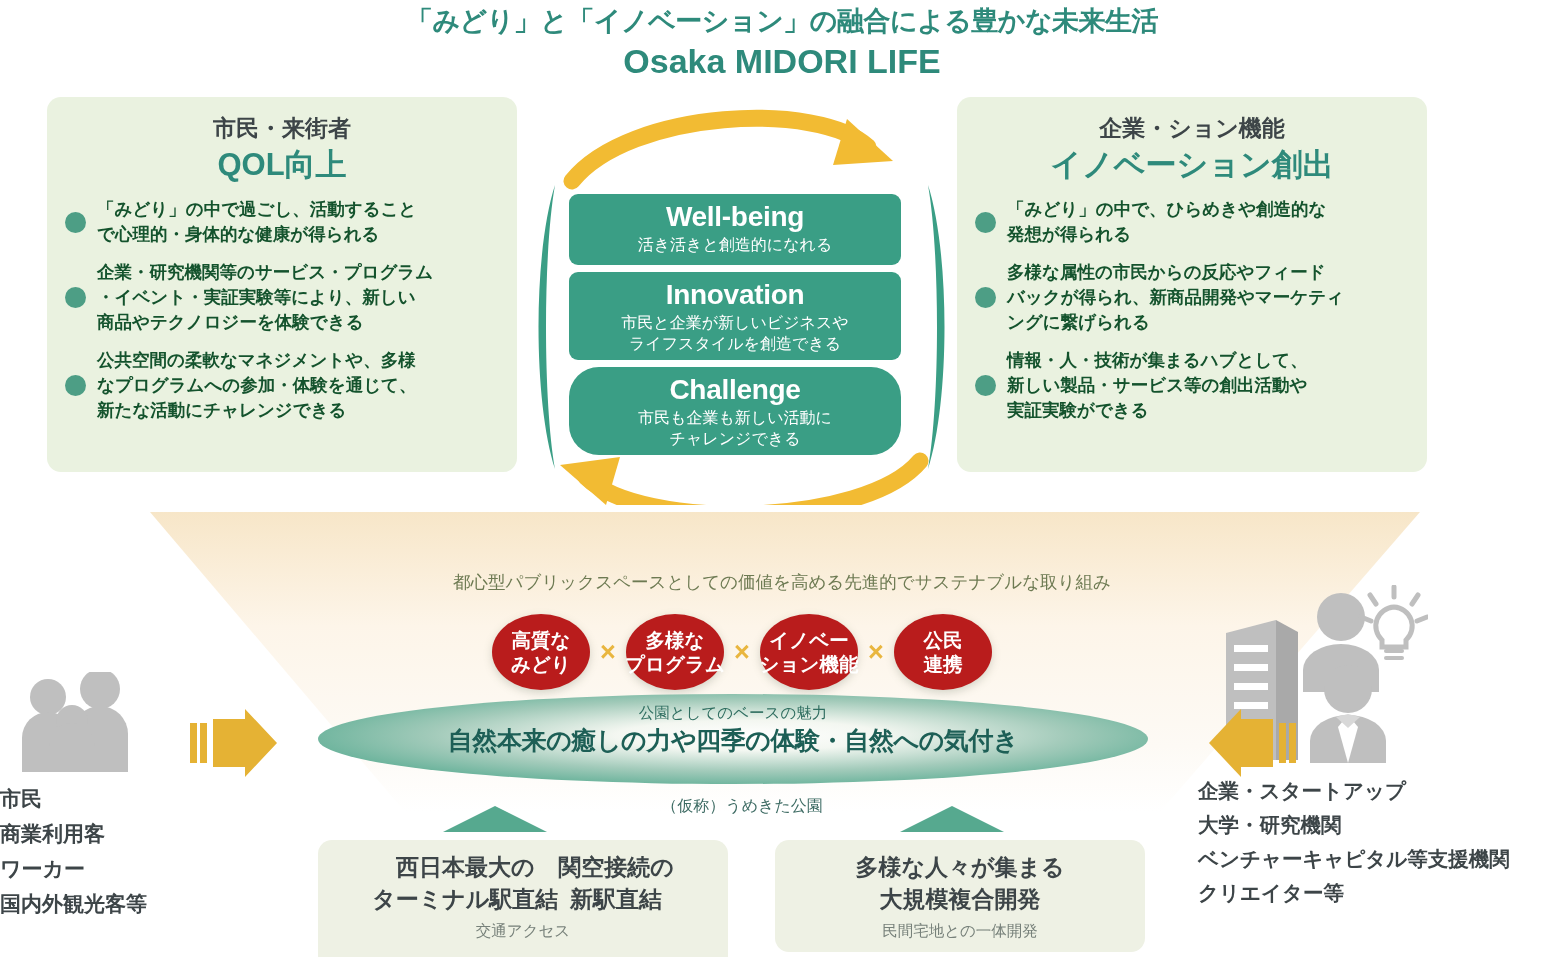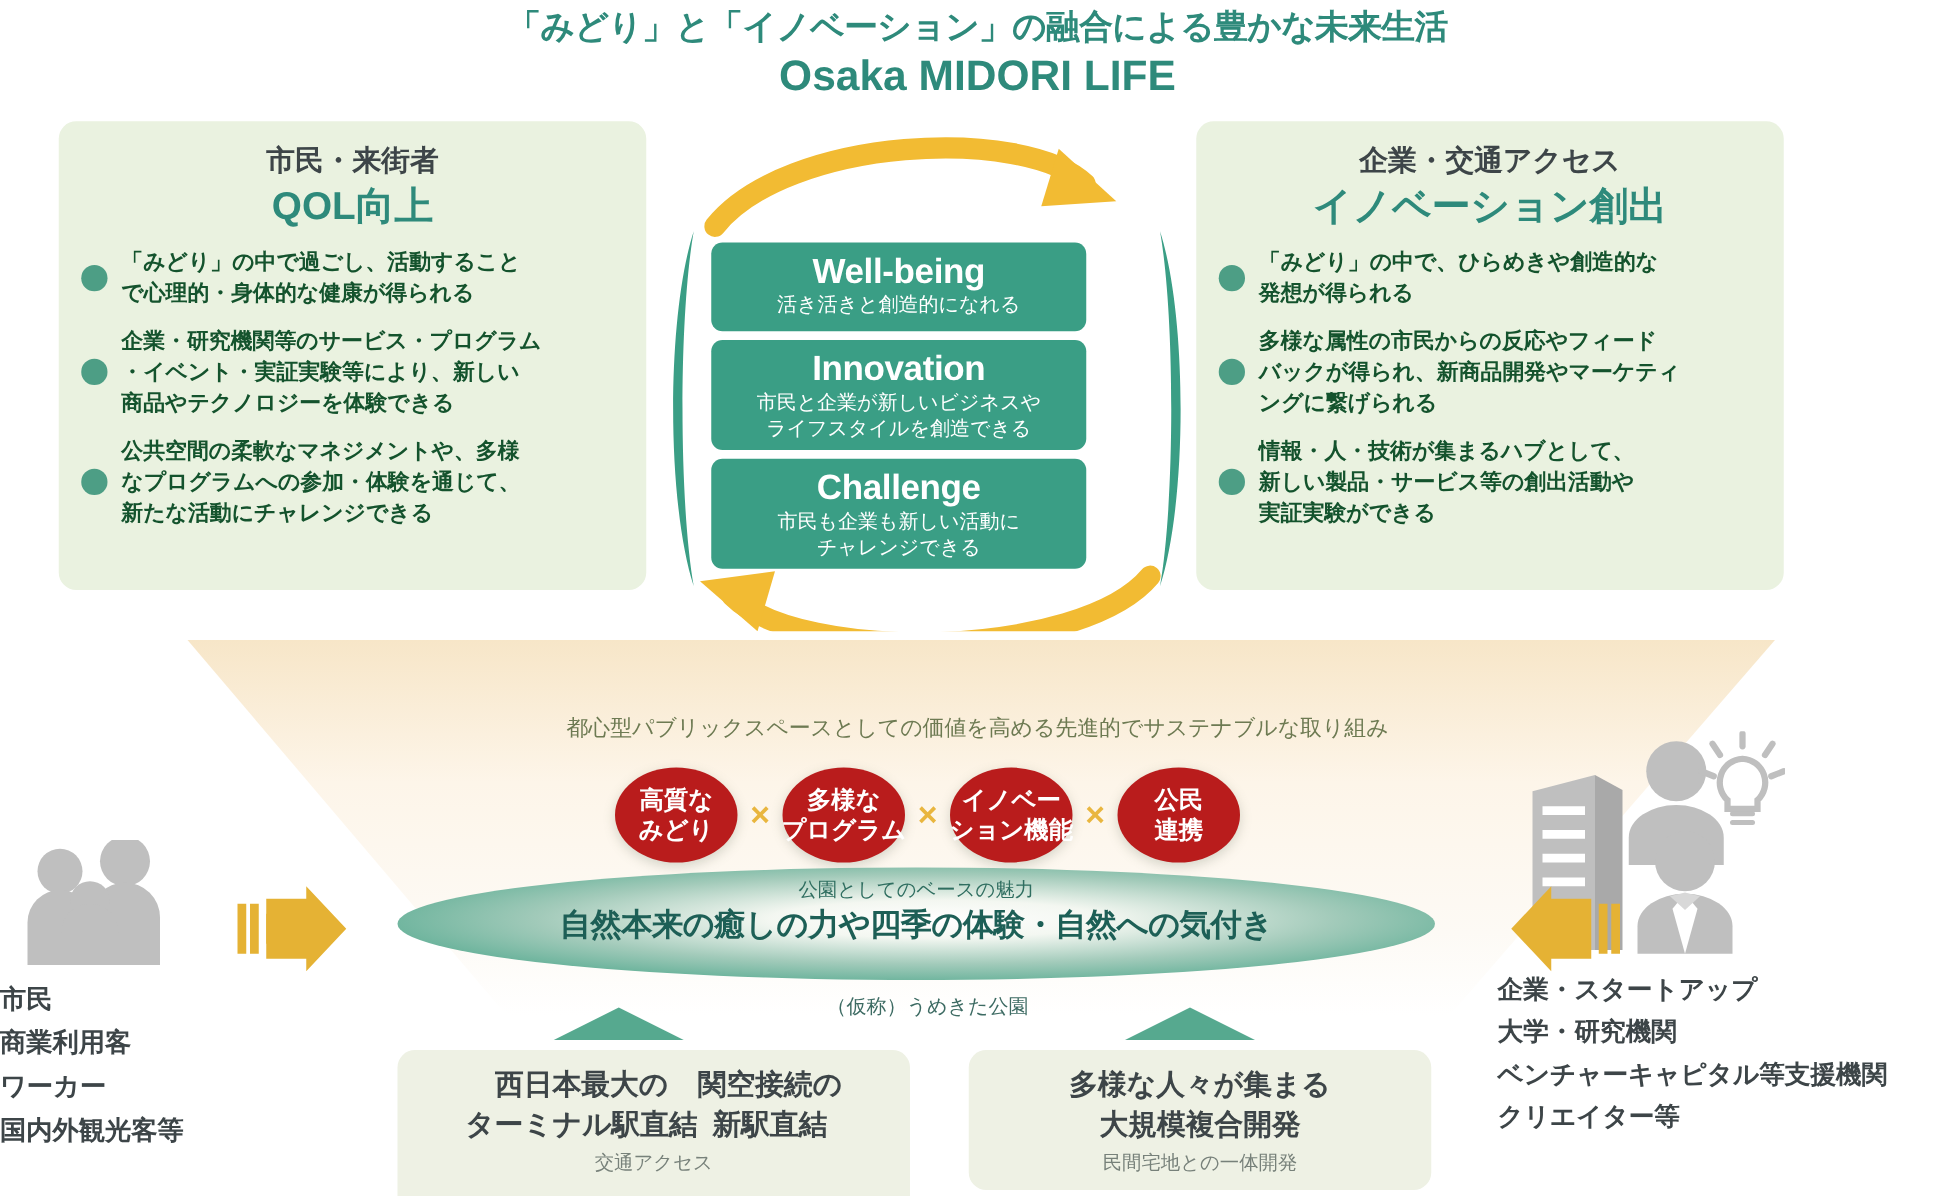--- a/index.html
+++ b/index.html
@@ -39,28 +39,28 @@
     width:21px;height:21px;border-radius:50%;background:#4d9e85;flex:0 0 21px;margin-right:11px;
   }
   .btext{font-size:17.5px;font-weight:bold;color:#14532d;line-height:25px;}
 
   
   .center{position:absolute;left:520px;top:95px;width:460px;height:410px;}
 
   .arc{position:absolute;left:0;top:0;width:460px;height:410px;pointer-events:none;}
 
   .cbox{
-    position:absolute;left:49px;width:300px;background:#3a9e85;border-radius:9px;
+    position:absolute;left:49px;width:332px;background:#3a9e85;border-radius:9px;
     color:#ffffff;text-align:center;
   }
   .cbox .en{font-size:28px;font-weight:bold;line-height:34px;margin-top:6px;letter-spacing:-0.3px;}
   .cbox .jp{font-size:16px;line-height:21px;padding-bottom:7px;}
   #cbox0{top:99px;height:71px;}
   #cbox1{top:177px;height:88px;}
-  #cbox2{top:272px;height:88px;}
+  #cbox2{top:272px;height:88px;border-radius:30px;}
 
   .bracket{position:absolute;top:88px;width:40px;height:288px;}
   .bracket.l{left:5px;}
   .bracket.r{left:398px;}
 
   
   .funnel{position:absolute;left:0;top:512px;width:1564px;height:300px;}
 
   .funnel-caption{
     position:absolute;left:232px;top:570px;width:1100px;text-align:center;
@@ -158,21 +158,21 @@
       </div>
       <div class="bullet">
         <div class="dot"></div>
         <div class="btext">公共空間の柔軟なマネジメントや、多様<br>なプログラムへの参加・体験を通じて、<br>新たな活動にチャレンジできる</div>
       </div>
     </div>
   </div>
 
   <div class="panel right">
     <div class="panel-head">
-      <div class="kicker">企業・交通アクセス</div>
+      <div class="kicker">企業・ション機能</div>
       <div class="headline">イノベーション創出</div>
     </div>
     <div class="bullets">
       <div class="bullet">
         <div class="dot"></div>
         <div class="btext">「みどり」の中で、ひらめきや創造的な<br>発想が得られる</div>
       </div>
       <div class="bullet">
         <div class="dot"></div>
         <div class="btext">多様な属性の市民からの反応やフィード<br>バックが得られ、新商品開発やマーケティ<br>ングに繋げられる</div>

